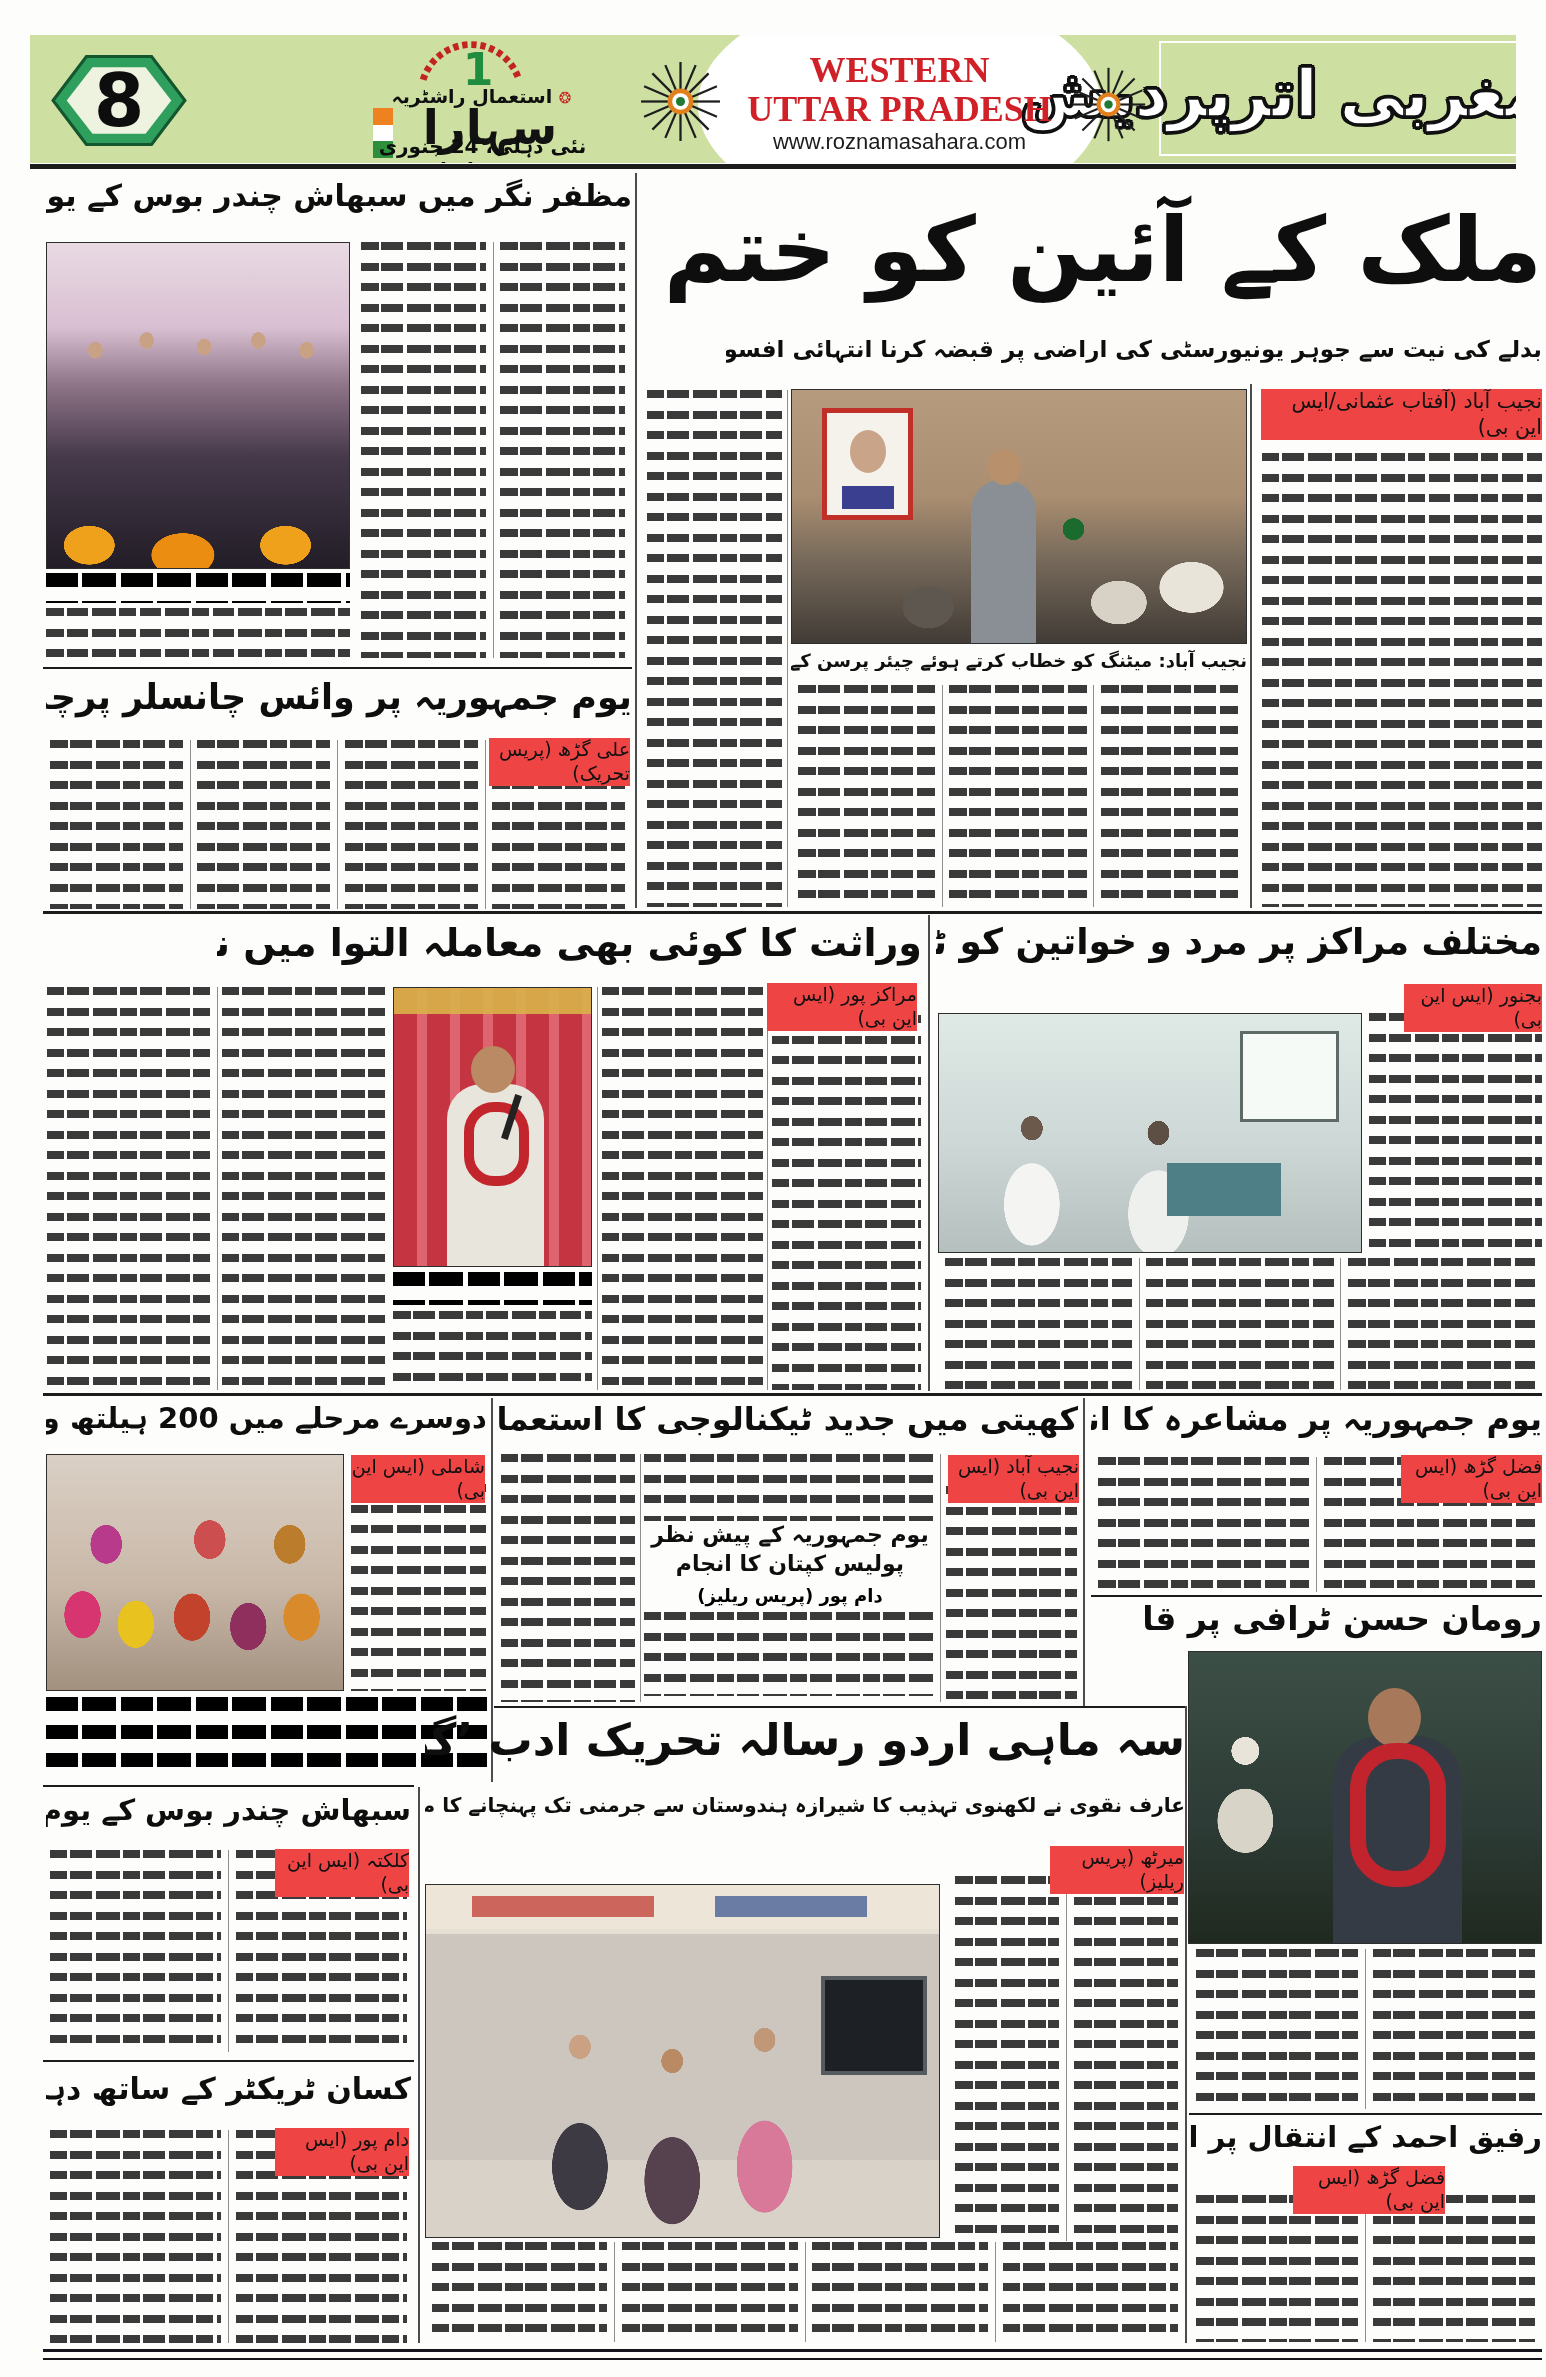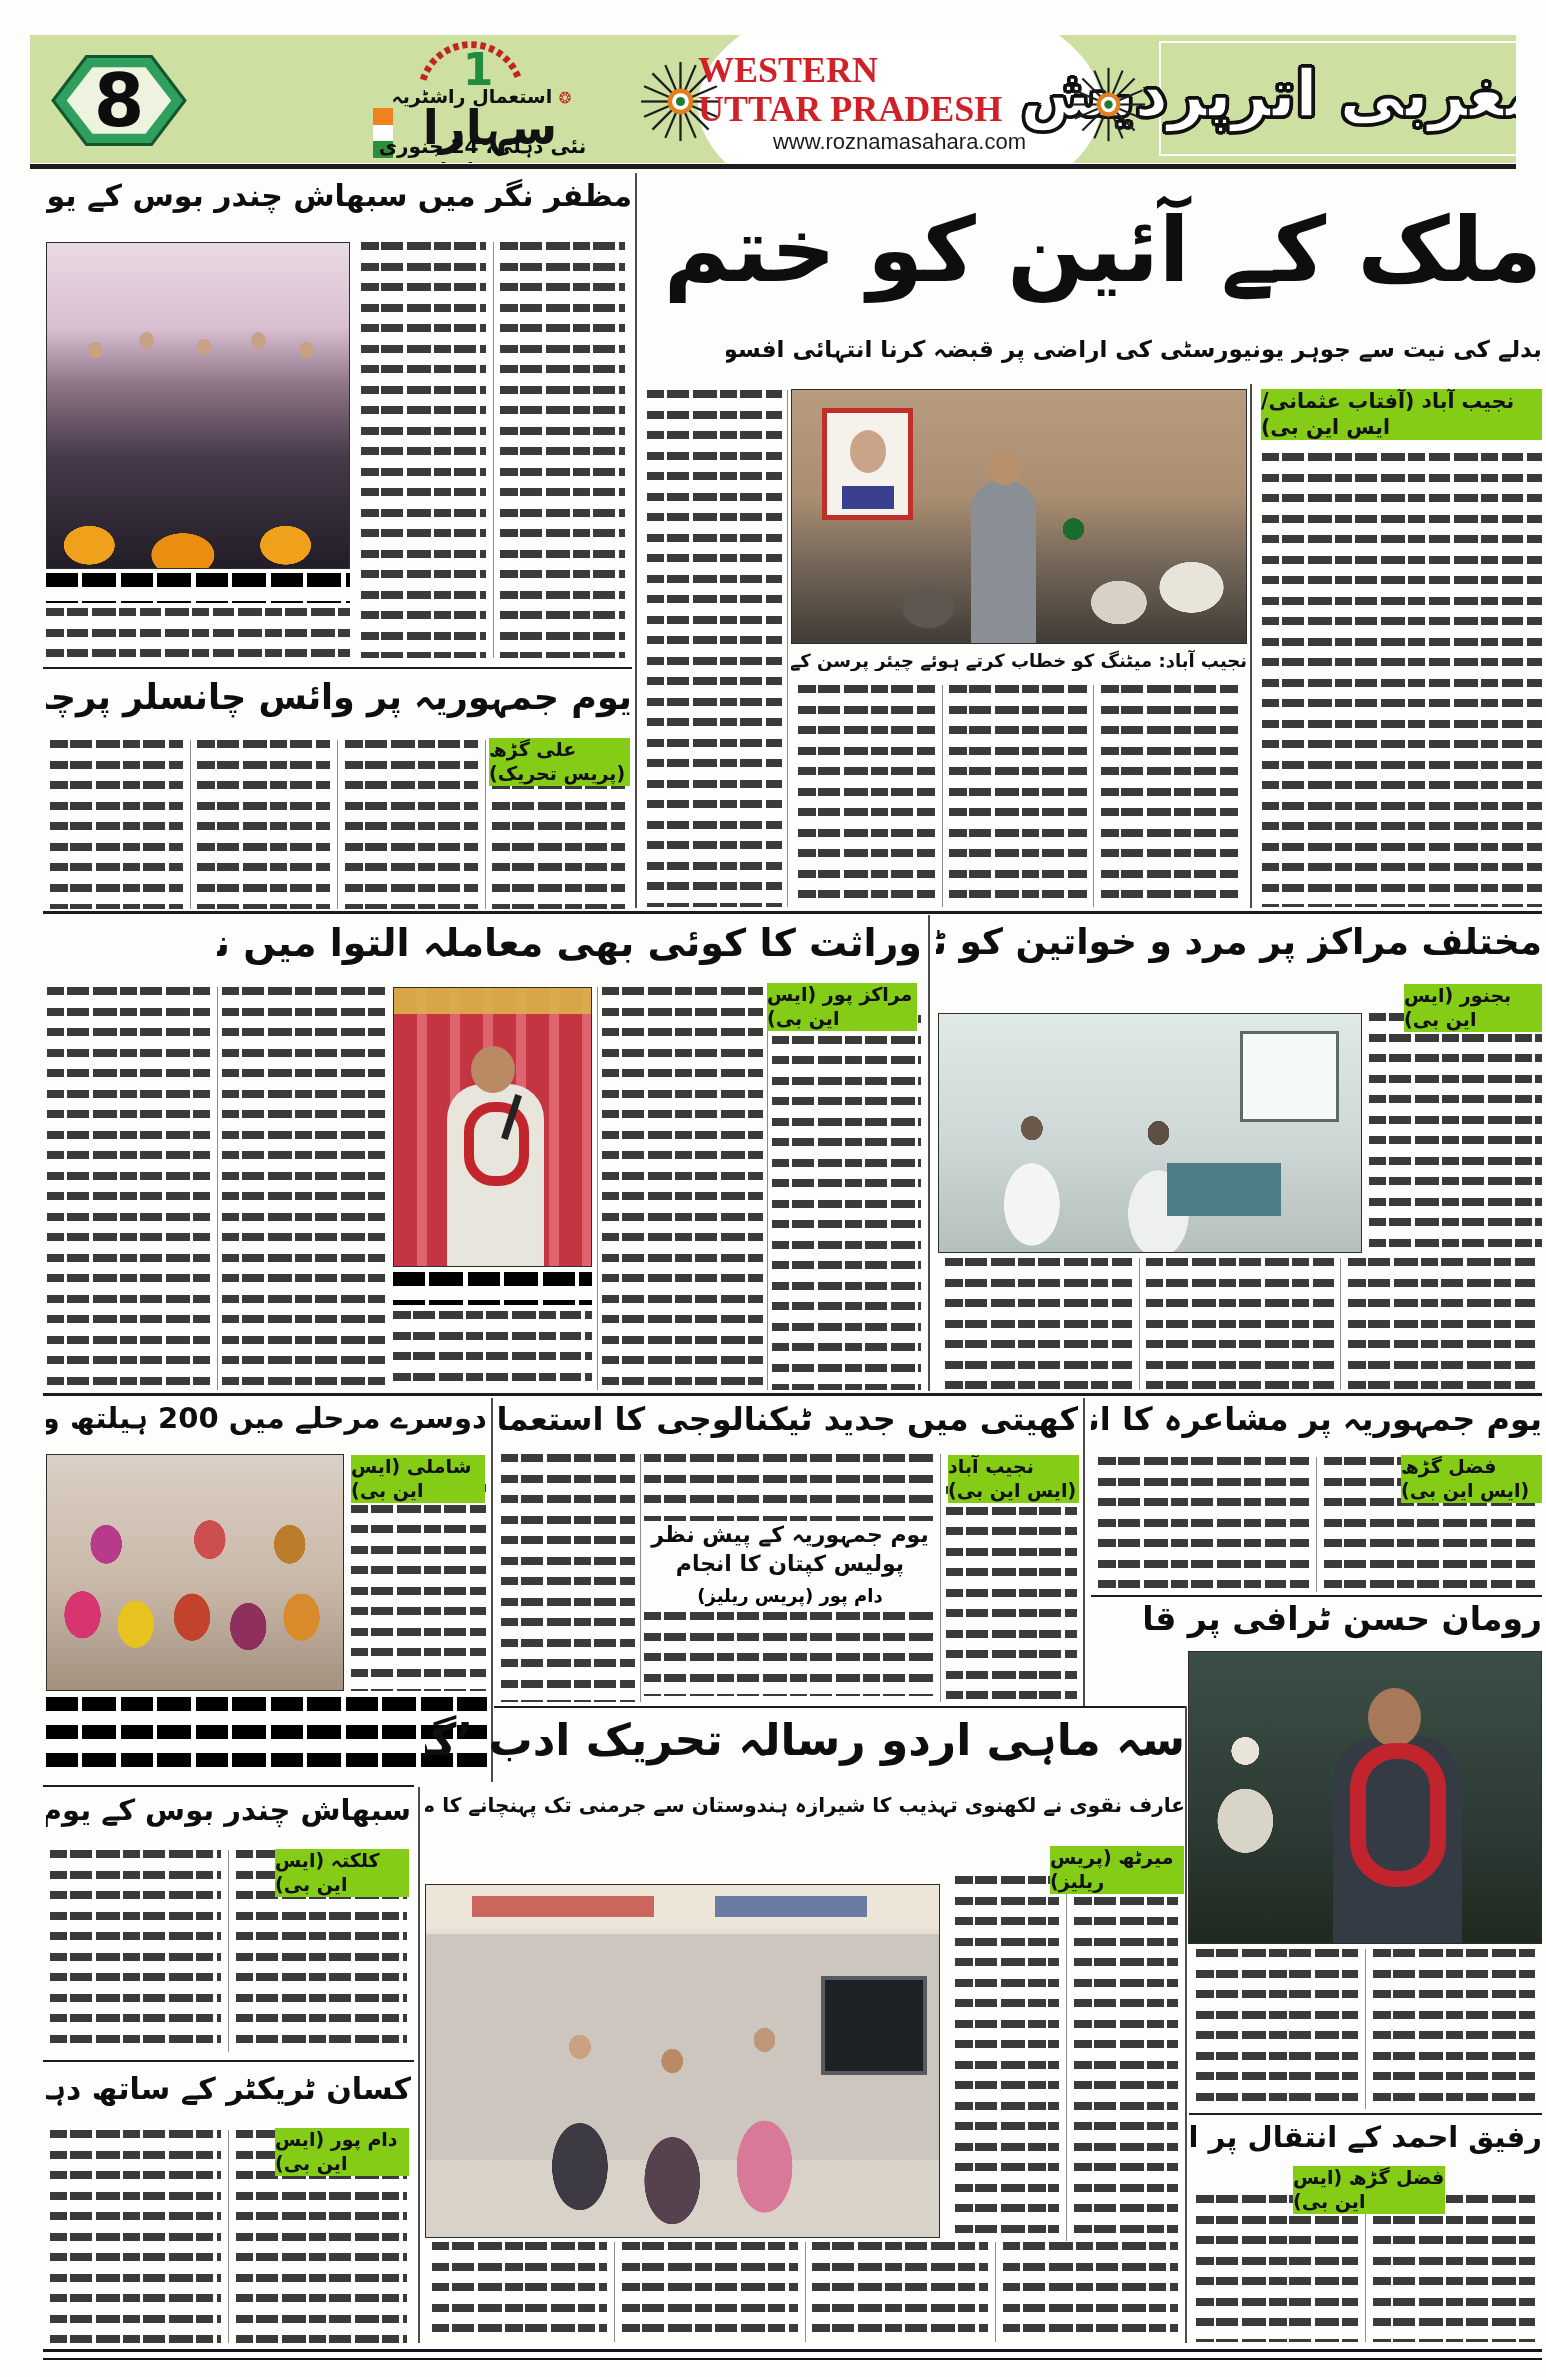--- a/index.html
+++ b/index.html
@@ -3,22 +3,22 @@
 <meta charset="utf-8">
 <style>
   *{margin:0;padding:0;box-sizing:border-box}
   html,body{background:#9a9a9a}
   .page{position:relative;width:1546px;height:2377px;background:#fdfdfb;margin:0 auto;
         font-family:"DejaVu Sans",sans-serif;overflow:hidden}
   .abs{position:absolute}
   
   .hl{position:absolute;direction:rtl;font-weight:700;color:#0e0e0e;text-align:center;
       white-space:nowrap;line-height:1.12;overflow:hidden;font-family:"DejaVu Sans",sans-serif}
-  .by{position:absolute;direction:rtl;font-weight:700;font-size:19px;color:#111;
-      text-align:left;background:#84cc16;line-height:1.25;z-index:4}
+  .by{position:absolute;direction:rtl;font-weight:400;font-size:19px;color:#111;
+      text-align:right;background:#ef4444;line-height:1.25;z-index:4}
   .cap{position:absolute;direction:rtl;font-weight:700;font-size:18px;color:#101010;
        text-align:center;white-space:nowrap;overflow:hidden;z-index:4}
   
   .sim{background-image:repeating-linear-gradient(to bottom,#1b1b1b 0 8.4px,transparent 8.4px 20.5px);
        -webkit-mask-image:repeating-linear-gradient(90deg,#000 0 17.5px,transparent 17.5px 20.5px,#000 20.5px 42px,transparent 42px 46px,#000 46px 70px,transparent 70px 73px);
        mask-image:repeating-linear-gradient(90deg,#000 0 17.5px,transparent 17.5px 20.5px,#000 20.5px 42px,transparent 42px 46px,#000 46px 70px,transparent 70px 73px);
        opacity:.86}
   .simb{background-image:repeating-linear-gradient(to bottom,#000 0 14.4px,transparent 14.4px 28px);
        -webkit-mask-image:repeating-linear-gradient(90deg,#000 0 32px,transparent 32px 36px,#000 36px 70px,transparent 70px 75px);
        mask-image:repeating-linear-gradient(90deg,#000 0 32px,transparent 32px 36px,#000 36px 70px,transparent 70px 75px)}
@@ -27,21 +27,21 @@
   .cols .c:first-child{border-left:none}
   .cols .c>div{height:100%}
   
   .vr{position:absolute;width:1.5px;background:#4c4c4c}
   .hr{position:absolute;height:2.3px;background:#1c1c1c}
   
   .ph{position:absolute;border:0.8px solid #2e2e2e;overflow:hidden;z-index:2}
   
   .hdr{position:absolute;left:30px;top:35px;width:1486px;height:128px;background:#cde0a1;overflow:hidden}
   .we{position:absolute;left:668px;top:-44px;width:403px;height:228px;background:#fff;border-radius:50%}
-  .hdr-en{position:absolute;direction:ltr;text-align:left;font-family:"Liberation Serif","DejaVu Serif",serif;
+  .hdr-en{position:absolute;direction:ltr;text-align:center;font-family:"Liberation Serif","DejaVu Serif",serif;
           font-weight:700;color:#cf2127;z-index:3}
   .ed-ur{position:absolute;direction:rtl;font-weight:700;color:#fff;text-align:center;white-space:nowrap;
          -webkit-text-stroke:1.5px #101010;
          text-shadow:3px 0 #101010,-3px 0 #101010,0 3px #101010,0 -3px #101010,
                      2.3px 2.3px #101010,-2.3px 2.3px #101010,2.3px -2.3px #101010,-2.3px -2.3px #101010}
 </style>
 </head>
 <body>
 
 <div class="page">

